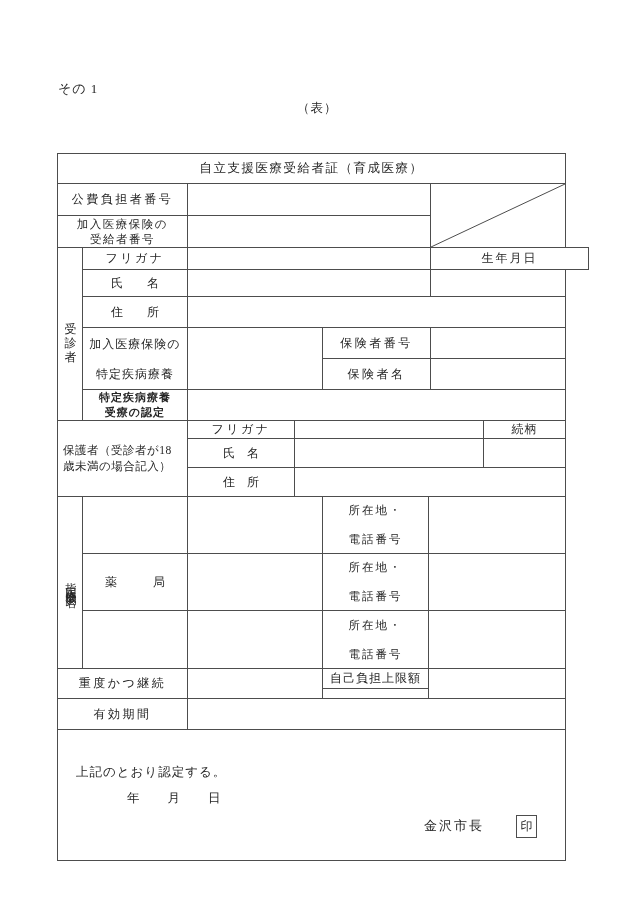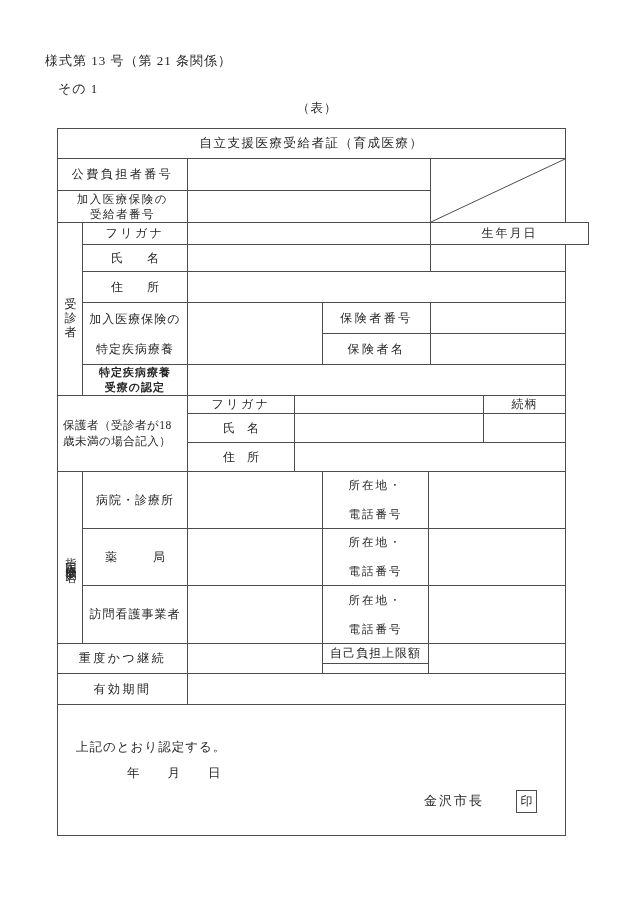--- a/index.html
+++ b/index.html
@@ -20,20 +20,21 @@
     background:#ffffff;
     display:flex;
     align-items:center;
     justify-content:center;
     text-align:center;
     font-size:12px;
     letter-spacing:2.5px;
     line-height:1.25;
     white-space:pre-line;
     color:#262626;
+    margin-top:25px;
   }
   .title{font-size:12.5px;letter-spacing:1.5px;}
   .sm{font-size:11px;font-weight:bold;}
   .md{font-size:11.5px;}
   .lh-wide{line-height:2.5;}
   .left{justify-content:flex-start;text-align:left;padding-left:5px;letter-spacing:0.5px;}
   .v{
     writing-mode:vertical-rl;
     text-orientation:upright;
     justify-content:center;
@@ -48,21 +49,20 @@
     border:1px solid #4d4d4d;
     display:flex;align-items:center;justify-content:center;
     font-size:12px;letter-spacing:0;
   }
 </style>
 </head>
 <body>
 
 <div class="page">
 
-  <div class="hdr" style="left:45px;top:52px">様式第 13 号（第 21 条関係）</div>
   <div class="hdr" style="left:58px;top:80px">その 1</div>
   <div class="hdr" style="left:297px;top:100px;font-size:12.5px">（表）</div>
 
   <div class="c title" style="left:57px;top:128px;width:509px;height:31px">自立支援医療受給者証（育成医療）</div>
 
   <div class="c" style="left:57px;top:158px;width:131px;height:33px">公費負担者番号</div>
   <div class="c" style="left:187px;top:158px;width:244px;height:33px"></div>
   <div class="c" style="left:430px;top:158px;width:136px;height:65px">
     <svg class="diag-svg" viewBox="0 0 100 100" preserveAspectRatio="none">
       <line x1="0" y1="100" x2="100" y2="0" stroke="#4d4d4d" stroke-width="1" vector-effect="non-scaling-stroke"></line>
@@ -104,33 +104,31 @@
   <div class="c" style="left:294px;top:395px;width:190px;height:19px"></div>
   <div class="c" style="left:483px;top:395px;width:83px;height:19px;letter-spacing:1px">続柄</div>
   <div class="c" style="left:187px;top:413px;width:108px;height:30px;letter-spacing:0">氏　名</div>
   <div class="c" style="left:294px;top:413px;width:190px;height:30px"></div>
   <div class="c" style="left:483px;top:413px;width:83px;height:30px"></div>
   <div class="c" style="left:187px;top:442px;width:108px;height:30px;letter-spacing:0">住　所</div>
   <div class="c" style="left:294px;top:442px;width:272px;height:30px"></div>
 
   <div class="c v v-inst" style="left:57px;top:471px;width:26px;height:173px">指定医療機関名</div>
 
-  <div class="c" style="left:82px;top:471px;width:106px;height:58px;letter-spacing:1px">病院・診療所</div>
   <div class="c" style="left:187px;top:471px;width:136px;height:58px"></div>
   <div class="c md lh-wide" style="left:322px;top:471px;width:107px;height:58px;letter-spacing:2px">所在地・
 電話番号</div>
   <div class="c" style="left:428px;top:471px;width:138px;height:58px"></div>
 
   <div class="c" style="left:82px;top:528px;width:106px;height:58px;letter-spacing:0">薬　　　局</div>
   <div class="c" style="left:187px;top:528px;width:136px;height:58px"></div>
   <div class="c md lh-wide" style="left:322px;top:528px;width:107px;height:58px;letter-spacing:2px">所在地・
 電話番号</div>
   <div class="c" style="left:428px;top:528px;width:138px;height:58px"></div>
 
-  <div class="c" style="left:82px;top:585px;width:106px;height:59px;letter-spacing:1px">訪問看護事業者</div>
   <div class="c" style="left:187px;top:585px;width:136px;height:59px"></div>
   <div class="c md lh-wide" style="left:322px;top:585px;width:107px;height:59px;letter-spacing:2px">所在地・
 電話番号</div>
   <div class="c" style="left:428px;top:585px;width:138px;height:59px"></div>
 
   <div class="c" style="left:57px;top:643px;width:131px;height:31px">重度かつ継続</div>
   <div class="c" style="left:187px;top:643px;width:136px;height:31px"></div>
   <div class="c" style="left:322px;top:643px;width:107px;height:21px;letter-spacing:1px">自己負担上限額</div>
   <div class="c" style="left:428px;top:643px;width:138px;height:31px"></div>
 

